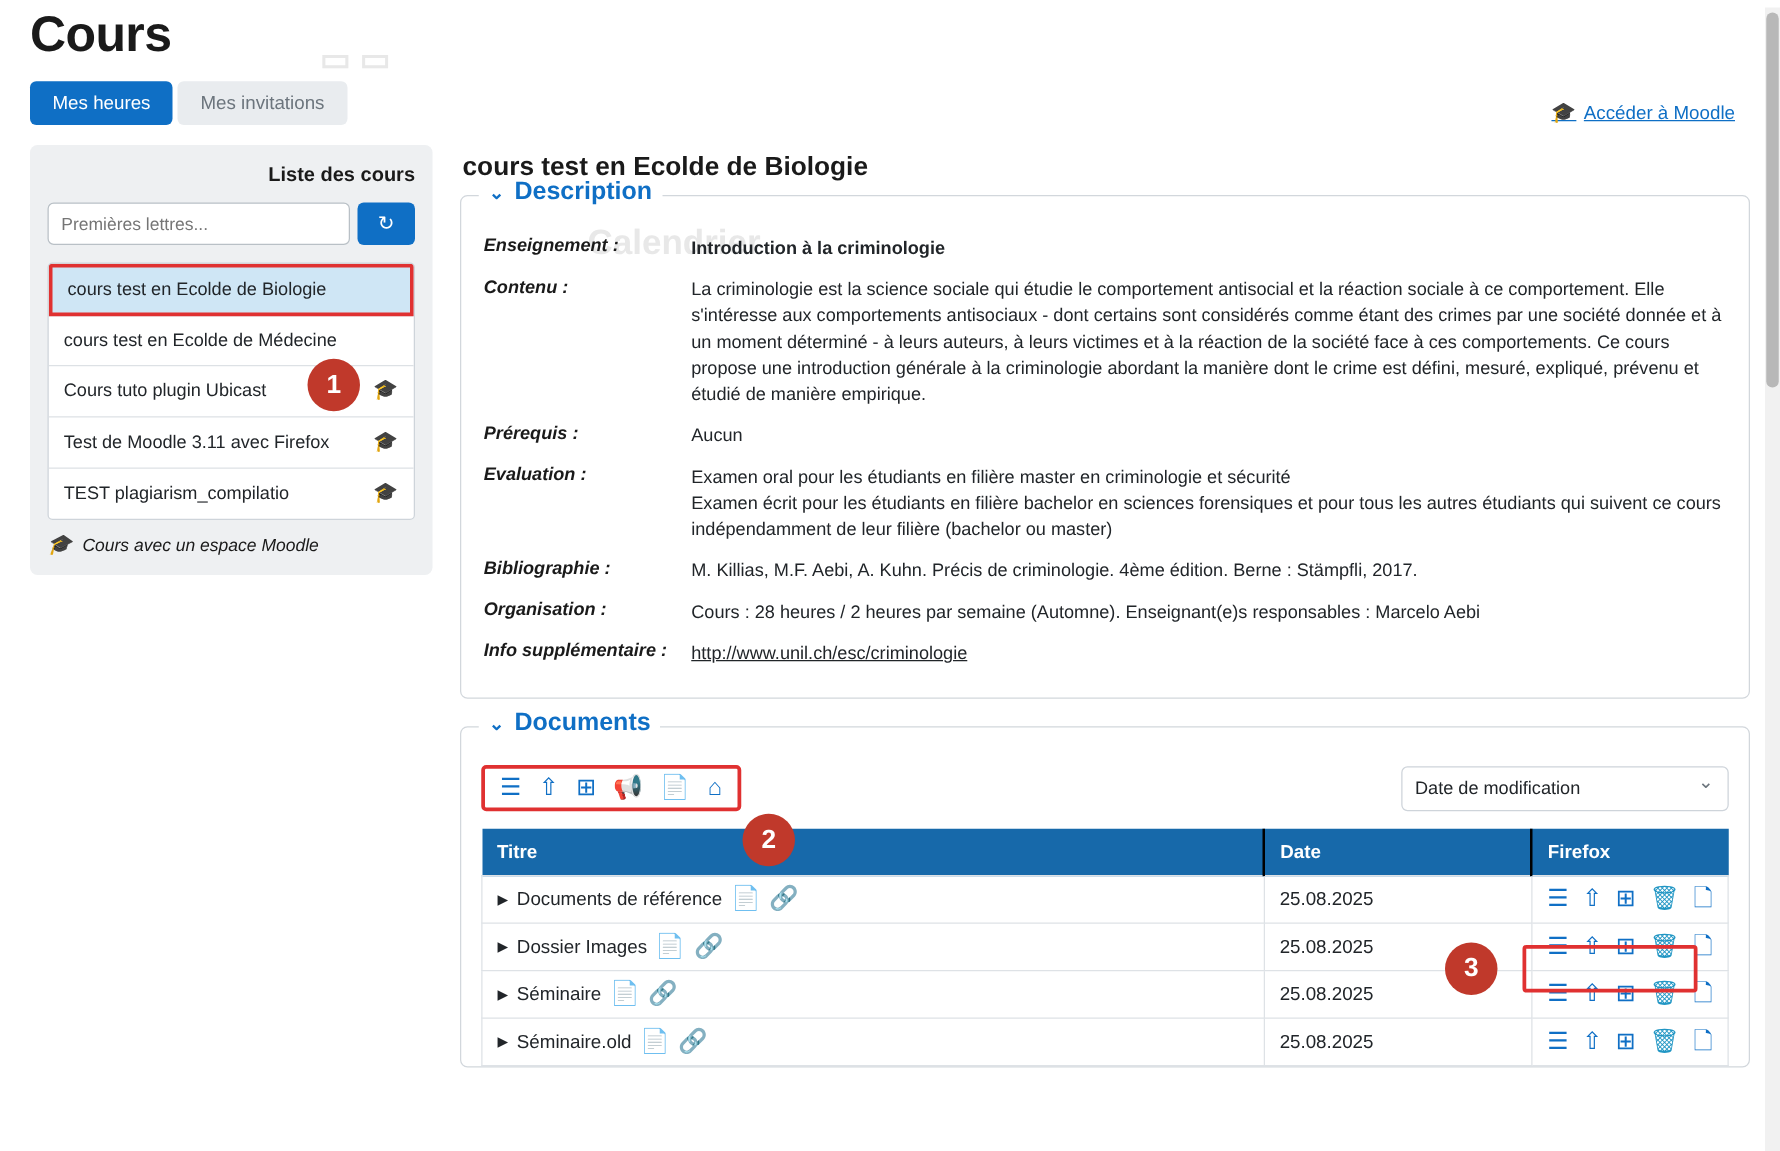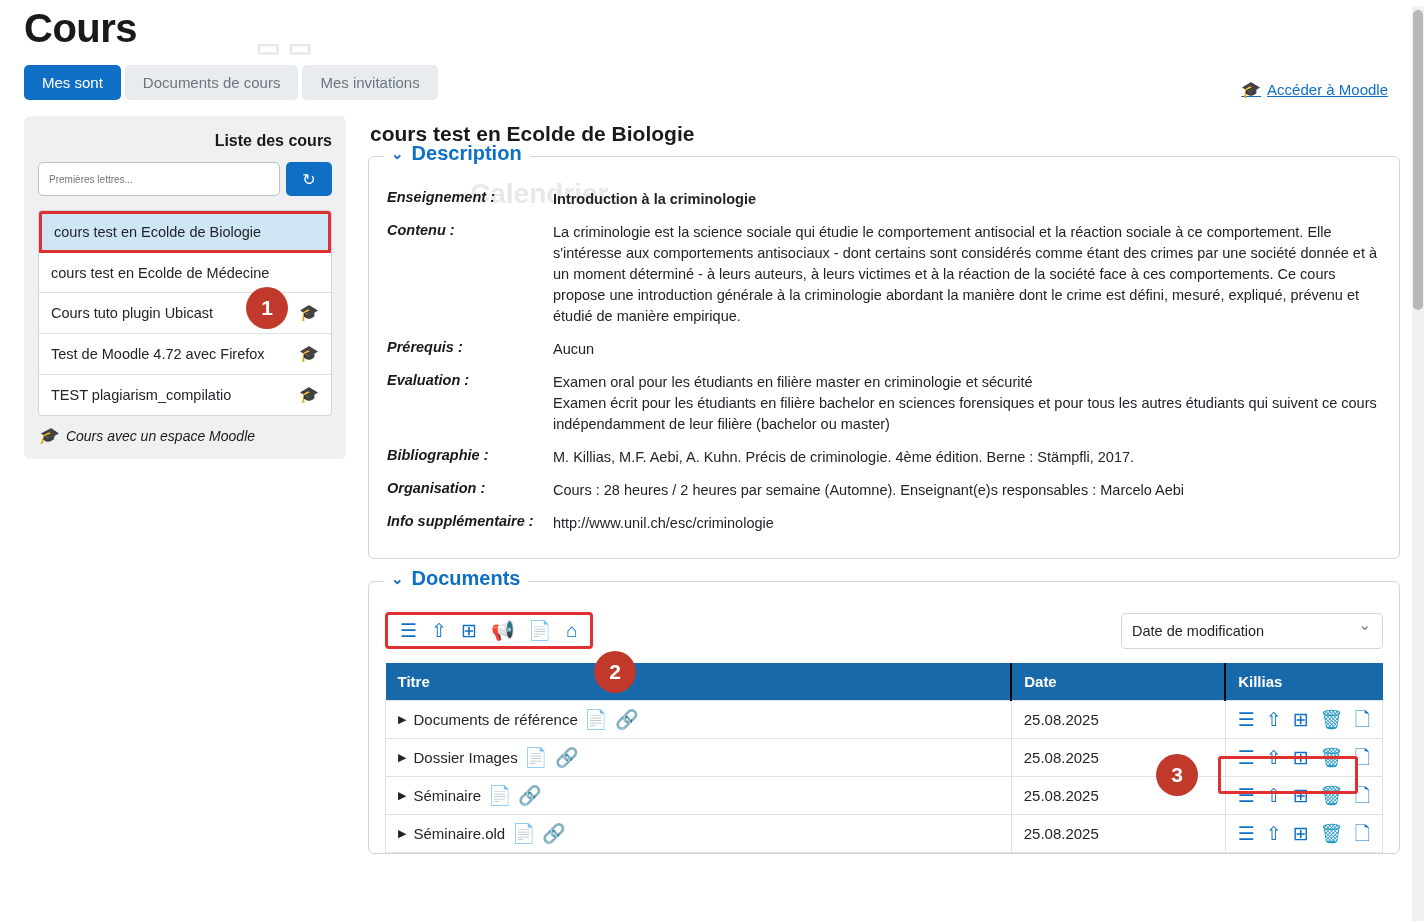--- a/index.html
+++ b/index.html
@@ -83,21 +83,21 @@
     display: flex;
     gap: 6px;
     margin-bottom: 14px;
   }
   .search-input {
     flex: 1;
     height: 34px;
     border: 1px solid #b9c0c6;
     border-radius: 5px;
     padding: 0 10px;
-    font-size: 10px;
+    font-size: 14px;
     color: #6c757d;
     background: #fff;
     font-family: "Liberation Sans", sans-serif;
   }
   .search-btn {
     width: 46px; height: 34px;
     background: #0f6fc5;
     border: none;
     border-radius: 5px;
     color: #fff;
@@ -186,21 +186,21 @@
     font-style: italic;
   }
   .desc-table td {
     vertical-align: top;
     font-size: 14.5px;
     padding: 4px 0 8px 0;
     line-height: 1.45;
     color: #212529;
   }
   .strong-val { font-weight: bold; }
-  .link { color: #0f6fc5; cursor: pointer; }
+  .link { color: #0f6fc5; text-decoration: underline; cursor: pointer; }
   
   .doc-toolbar-row {
     display: flex;
     align-items: center;
     justify-content: space-between;
     margin-top: 16px;
   }
   .doc-toolbar {
     display: flex;
     align-items: center;
@@ -314,22 +314,21 @@
 <body>
 
 <div class="page">
 
   <div class="ghost" style="left:256px; top:26px; font-size:26px;">▭ ▭</div>
   <div class="ghost" style="left:470px; top:172px; font-size:28px;">Calendrier</div>
 
   <h1 class="page-title">Cours</h1>
 
   <div class="tabs">
-    <button class="tab active">Mes sont</button>
-    <button class="tab">Documents de cours</button>
+    <button class="tab active">Mes heures</button>
     <button class="tab">Mes invitations</button>
   </div>
 
   <a class="moodle-link">
     <span class="cap">🎓</span>
     <span>Accéder à Moodle</span>
   </a>
 
   <div class="content">
 
@@ -347,21 +346,21 @@
           <span>cours test en Ecolde de Biologie</span>
         </div>
         <div class="course-item">
           <span>cours test en Ecolde de Médecine</span>
         </div>
         <div class="course-item">
           <span>Cours tuto plugin Ubicast</span>
           <span class="cap">🎓</span>
         </div>
         <div class="course-item">
-          <span>Test de Moodle 4.72 avec Firefox</span>
+          <span>Test de Moodle 3.11 avec Firefox</span>
           <span class="cap">🎓</span>
         </div>
         <div class="course-item">
           <span>TEST plagiarism_compilatio</span>
           <span class="cap">🎓</span>
         </div>
       </div>
 
       <div class="legend">
         <span class="cap">🎓</span>
@@ -432,21 +431,21 @@
               <option>Date de modification</option>
             </select>
           </div>
         </div>
 
         <table class="doc-table">
           <thead>
             <tr>
               <th>Titre</th>
               <th class="col-date">Date</th>
-              <th class="col-actions">Killias</th>
+              <th class="col-actions">Firefox</th>
             </tr>
           </thead>
           <tbody>
             <tr>
               <td>
                 <span class="title-cell">
                   <span class="tri">▶</span>
                   <span>Documents de référence</span>
                   <span class="icon-btn">📄</span>
                   <span class="icon-btn">🔗</span>

